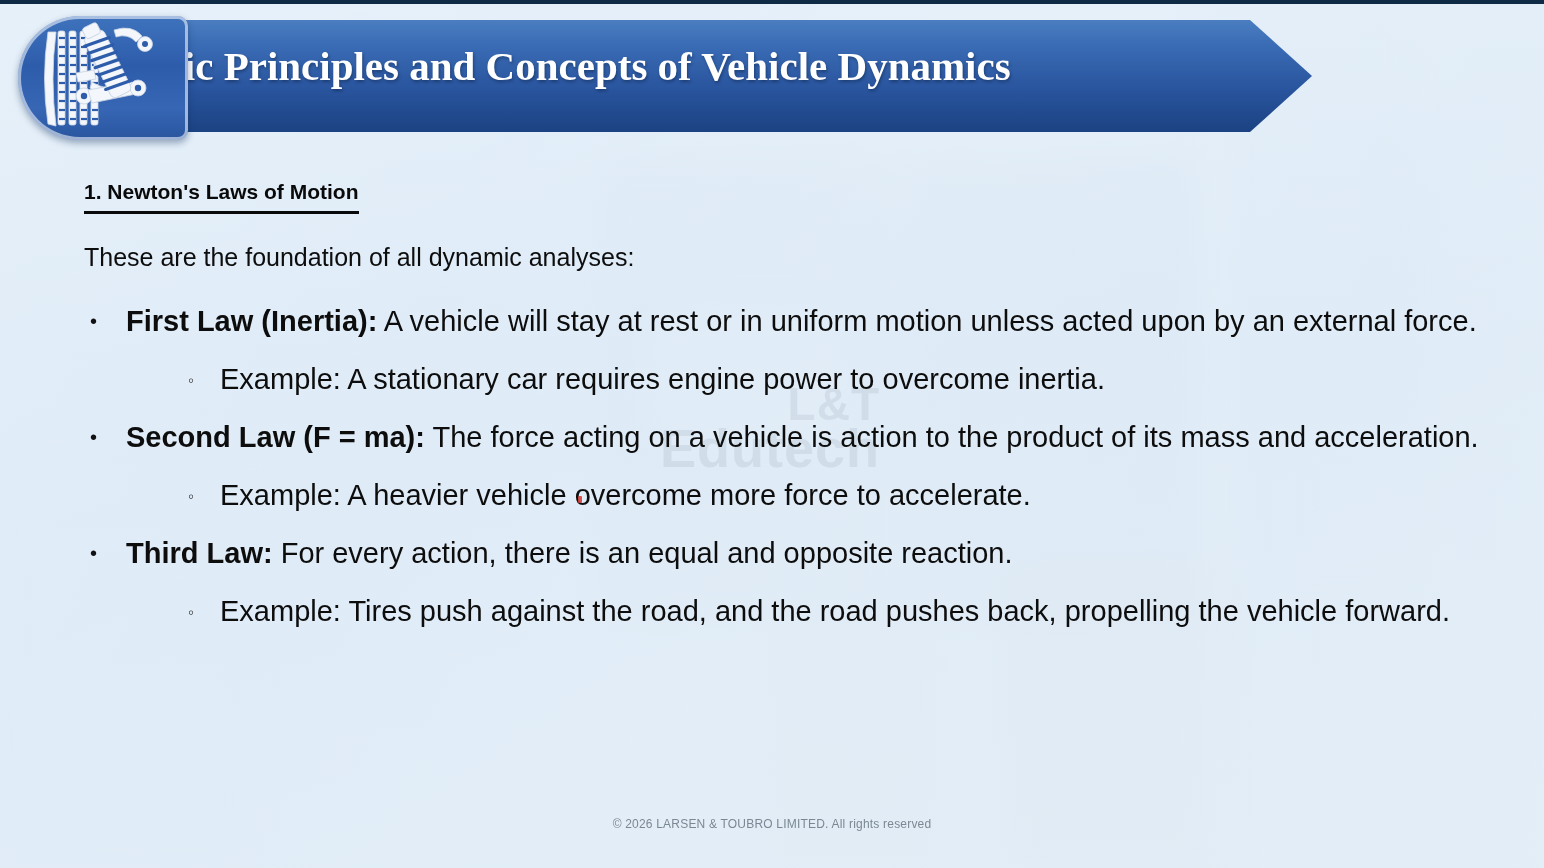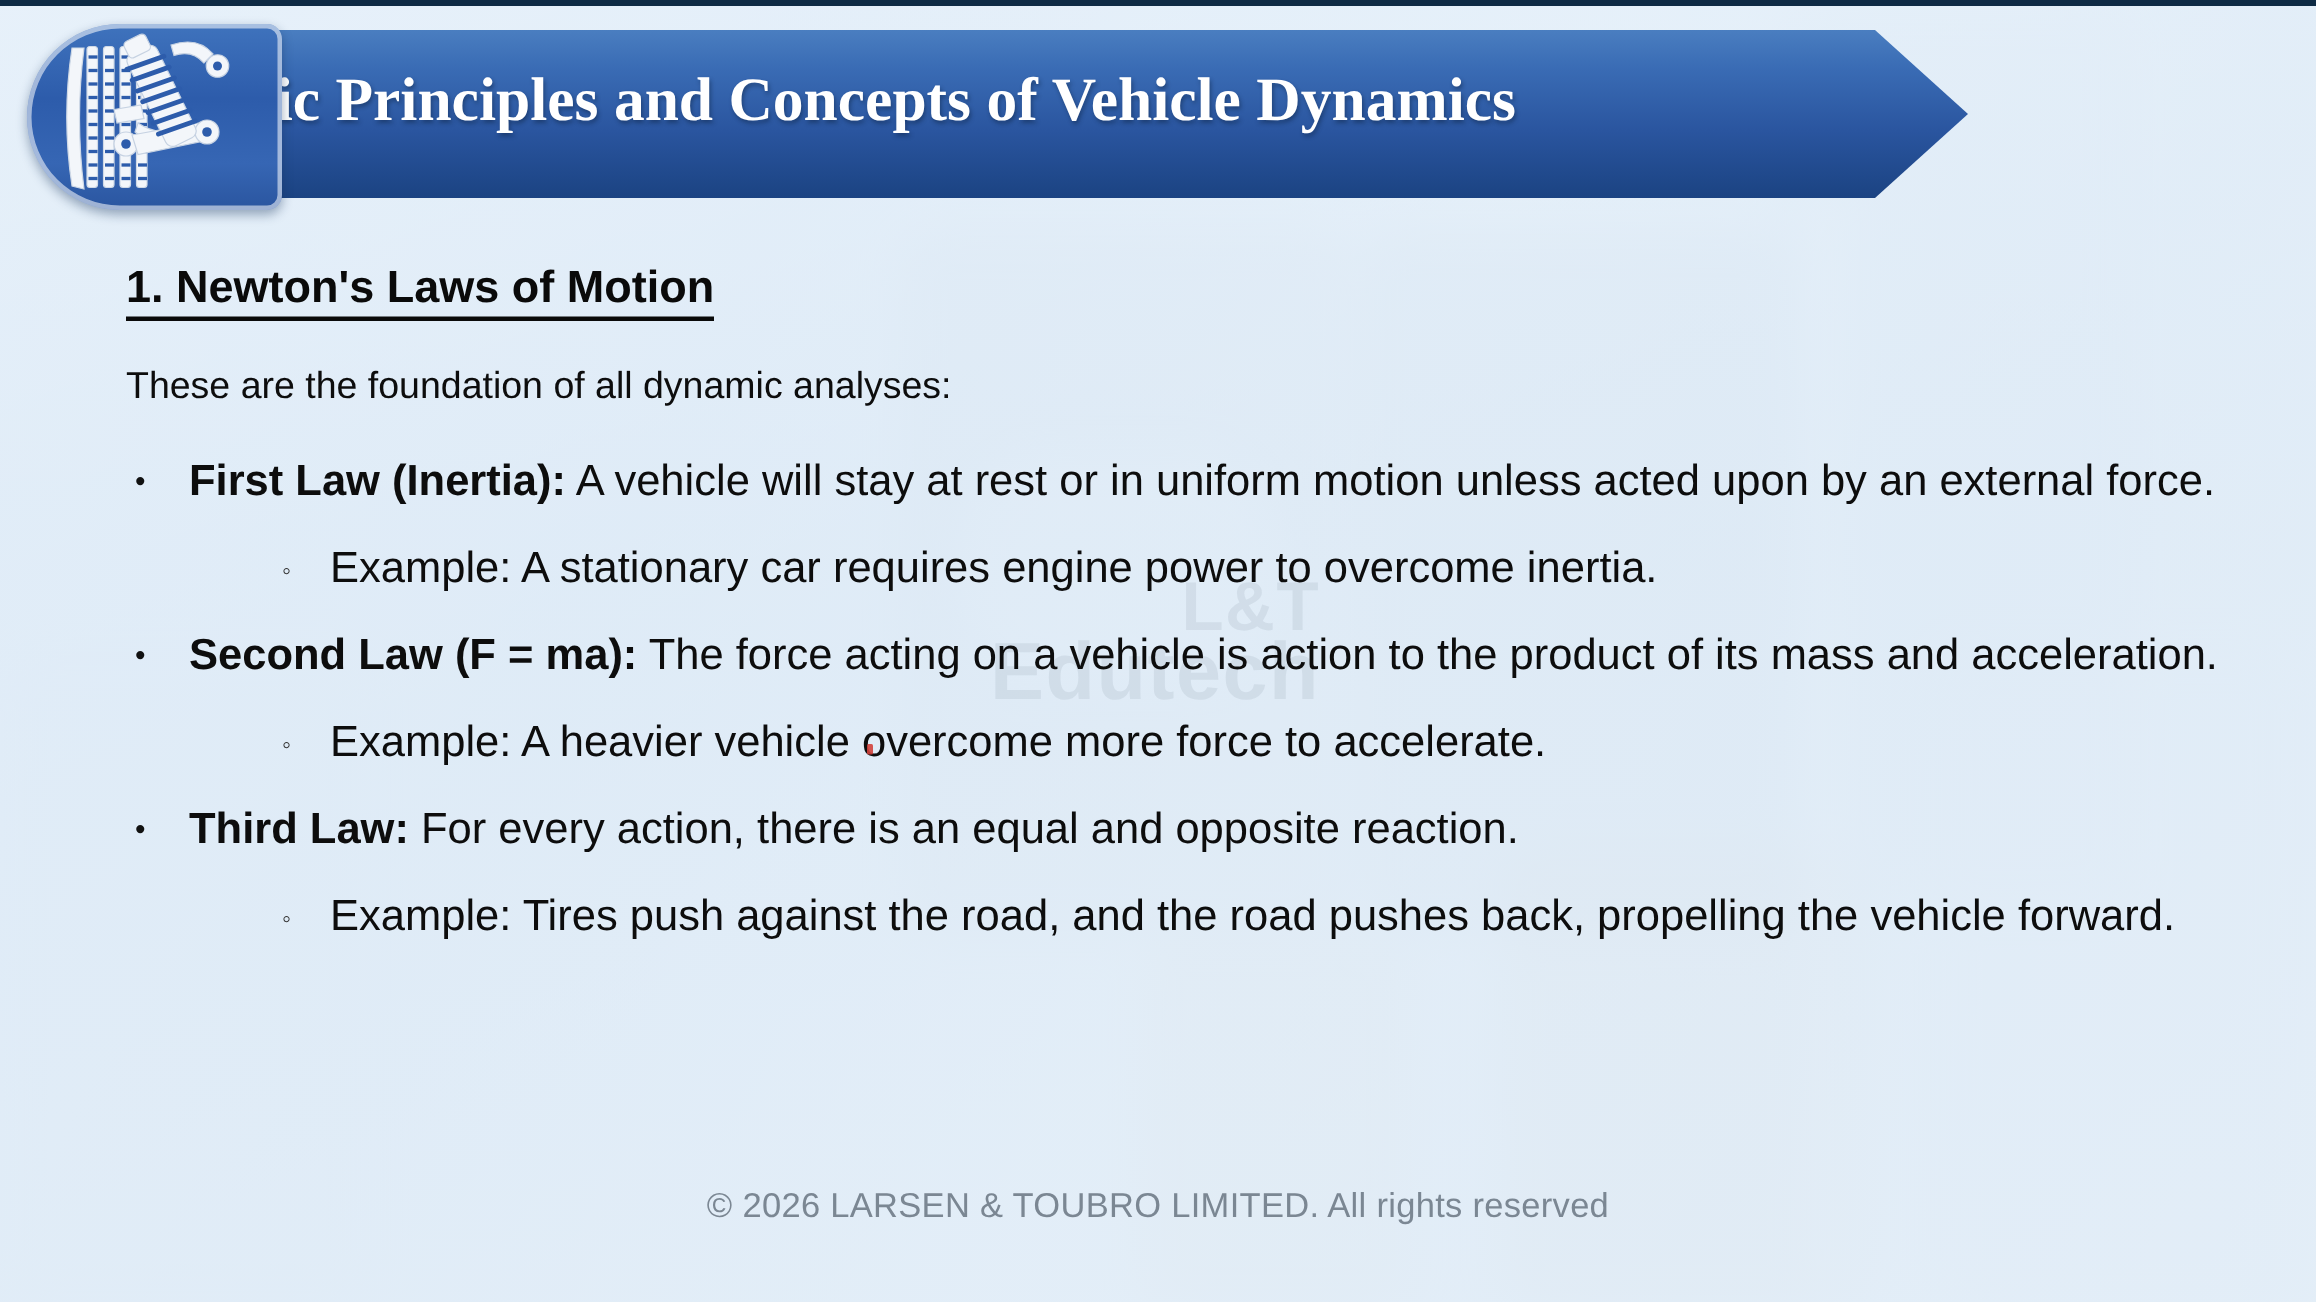--- a/index.html
+++ b/index.html
@@ -69,21 +69,21 @@
     background:linear-gradient(180deg,#3f73bd 0%, #2d5cab 40%, #3666b4 75%, #2a559f 100%);
     border-radius:62px 10px 10px 62px;
     box-shadow:0 3px 7px rgba(20,50,90,.4), inset 0 0 0 3px rgba(255,255,255,.55);
   }
   .badge svg{position:absolute;left:0;top:0;}
 
   
   .content{position:absolute;left:0;top:170px;width:1544px;}
   .h-sec{
     margin:0 0 0 84px;
-    font-size:30px;font-weight:bold;color:#0a0a0a;
+    font-size:21px;font-weight:bold;color:#0a0a0a;
     display:inline-block;
     border-bottom:3px solid #0a0a0a;
     padding-bottom:1px;
     line-height:36px;
   }
   .lead{
     margin:26px 0 0 84px;
     font-size:25px;color:#0d0d0d;line-height:34px;
   }
   ul.lvl1{list-style:none;margin:18px 0 0 0;padding:0;}
@@ -113,22 +113,22 @@
     font-size:17px;color:#333;
   }
   .b{font-weight:bold;}
 
   .cursor-dot{
     position:absolute;left:578px;top:492px;width:4px;height:7px;
     background:#d2423c;border-radius:1px;opacity:.9;
   }
 
   .footer{
-    position:absolute;left:0;top:786px;width:1544px;
-    text-align:center;font-size:23px;color:#7b8793;letter-spacing:.2px;
+    position:absolute;left:0;top:813px;width:1544px;
+    text-align:center;font-size:12px;color:#7b8793;letter-spacing:.2px;
   }
 </style>
 </head>
 <body>
 
 <div class="slide">
 
   <div class="bg-photo">
     <div class="bg-blob b1"></div>
     <div class="bg-blob b2"></div>

